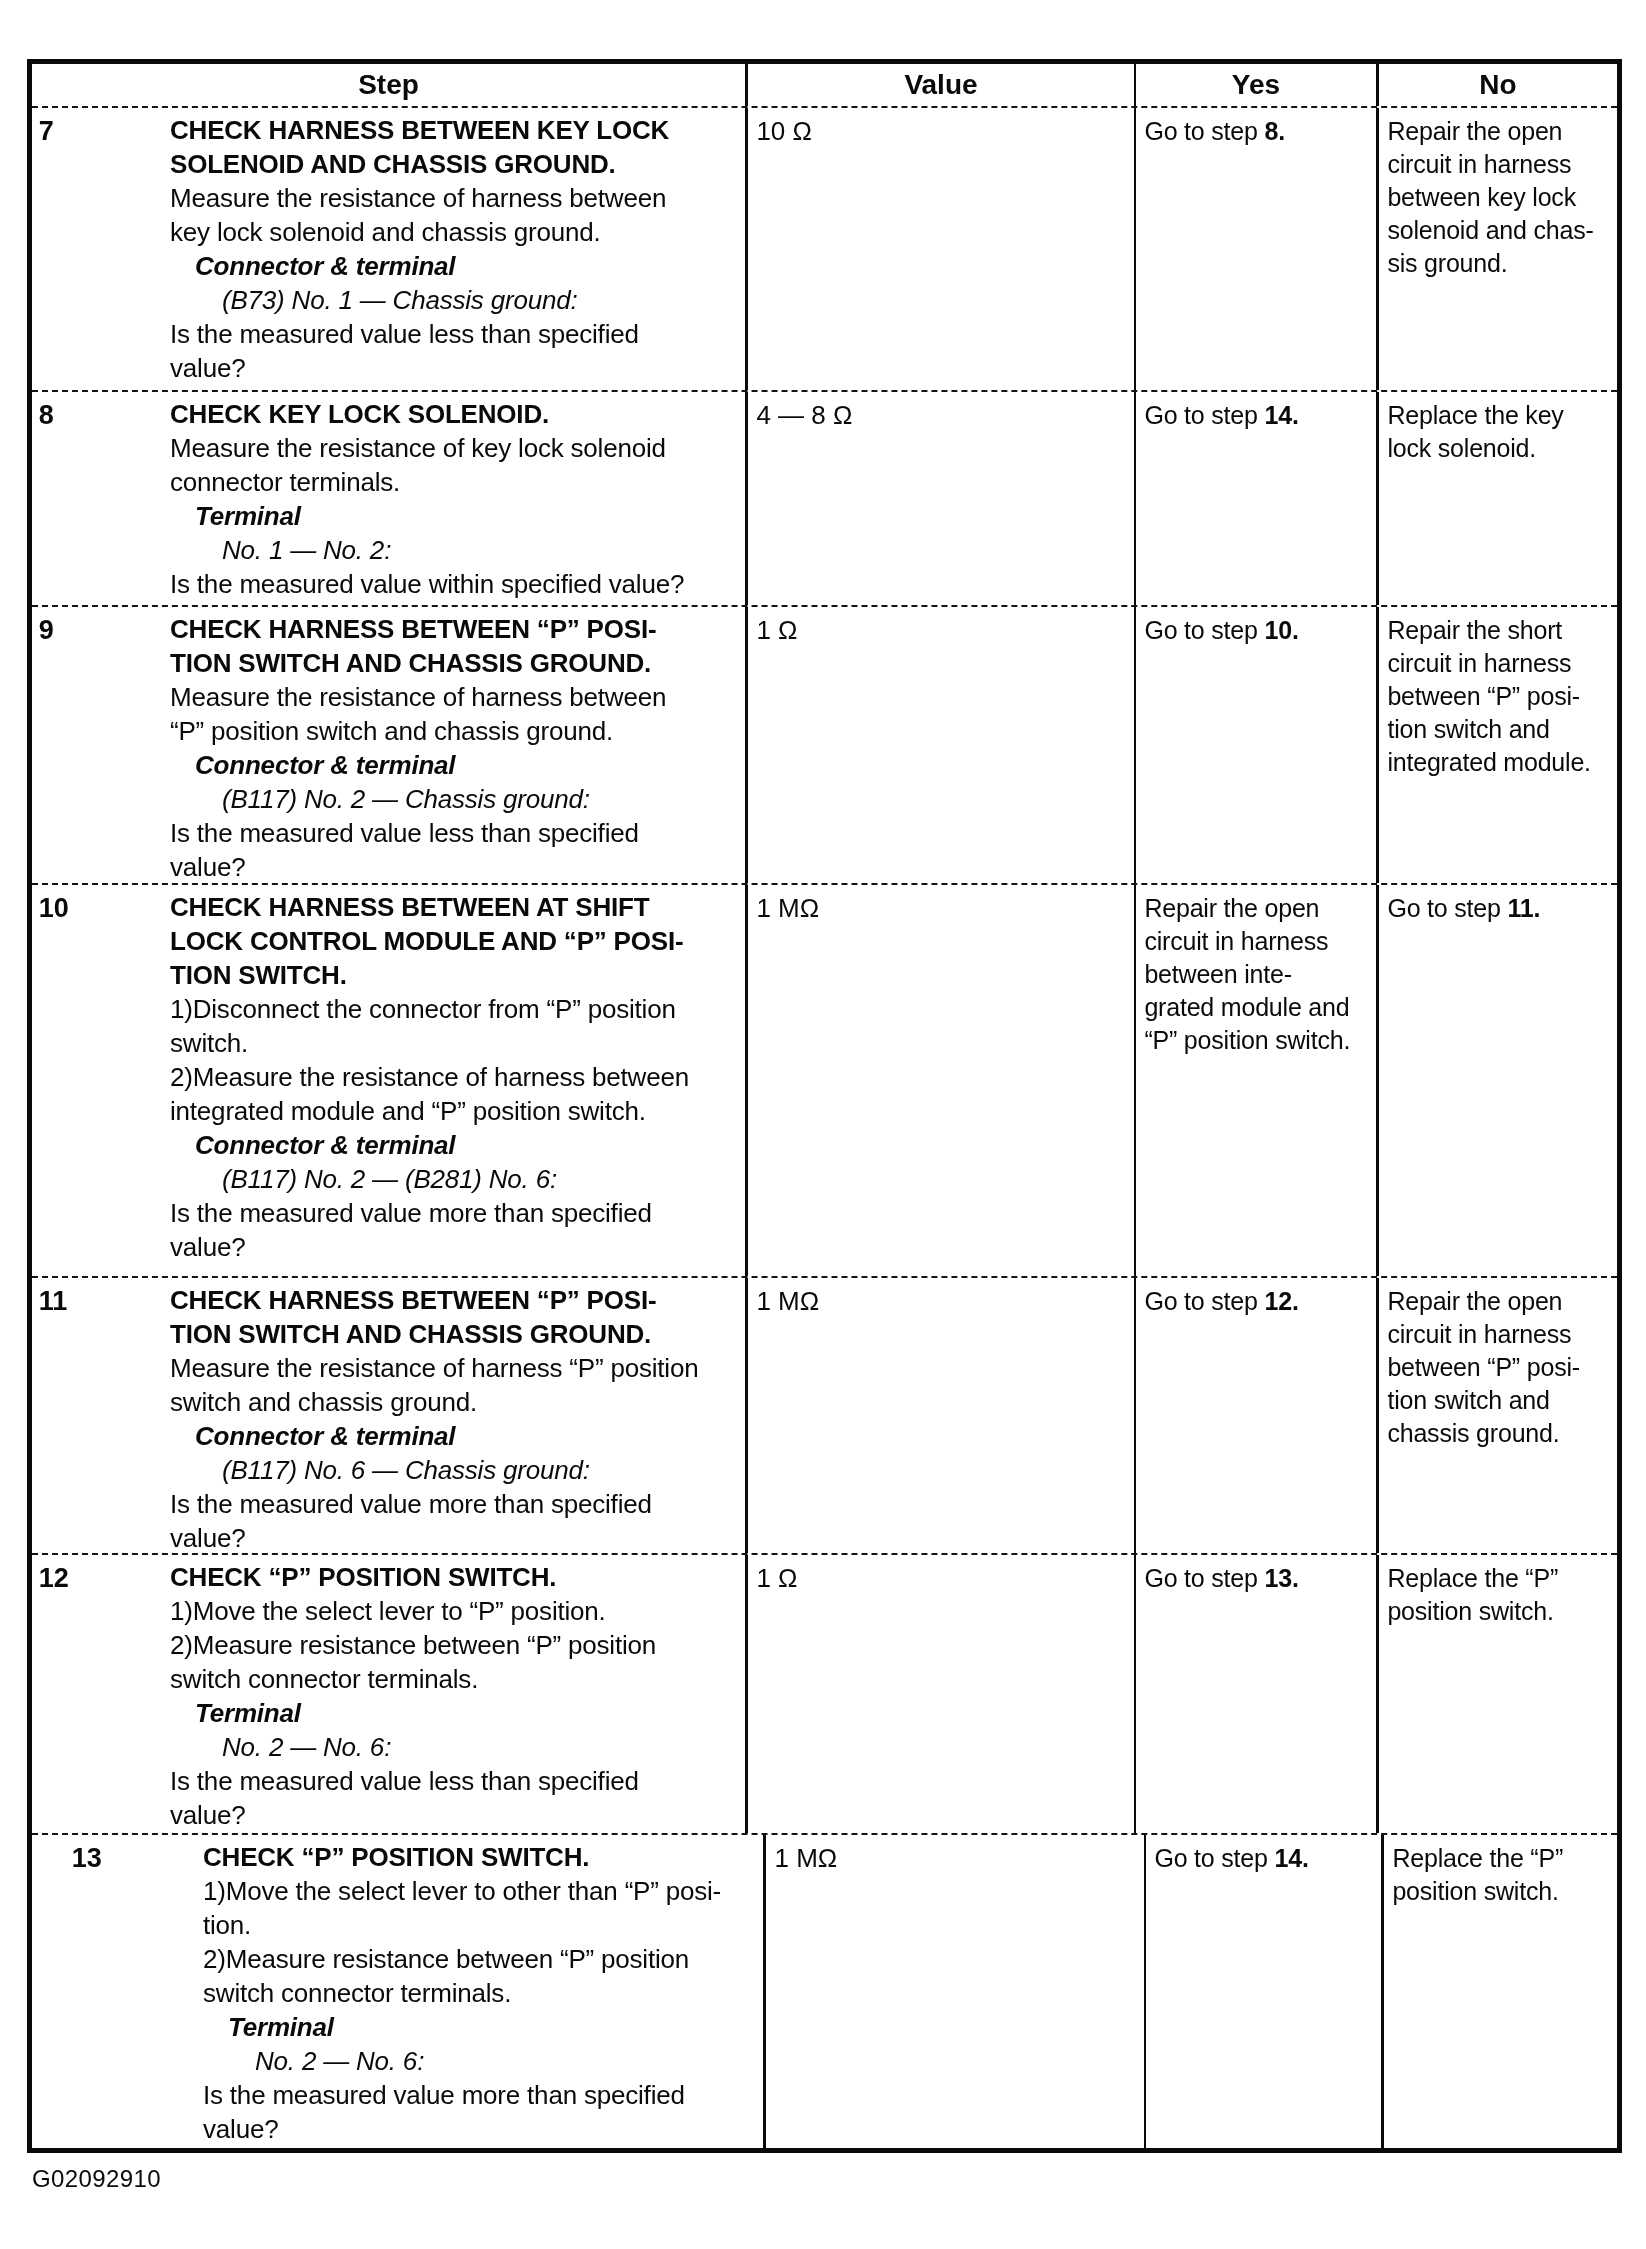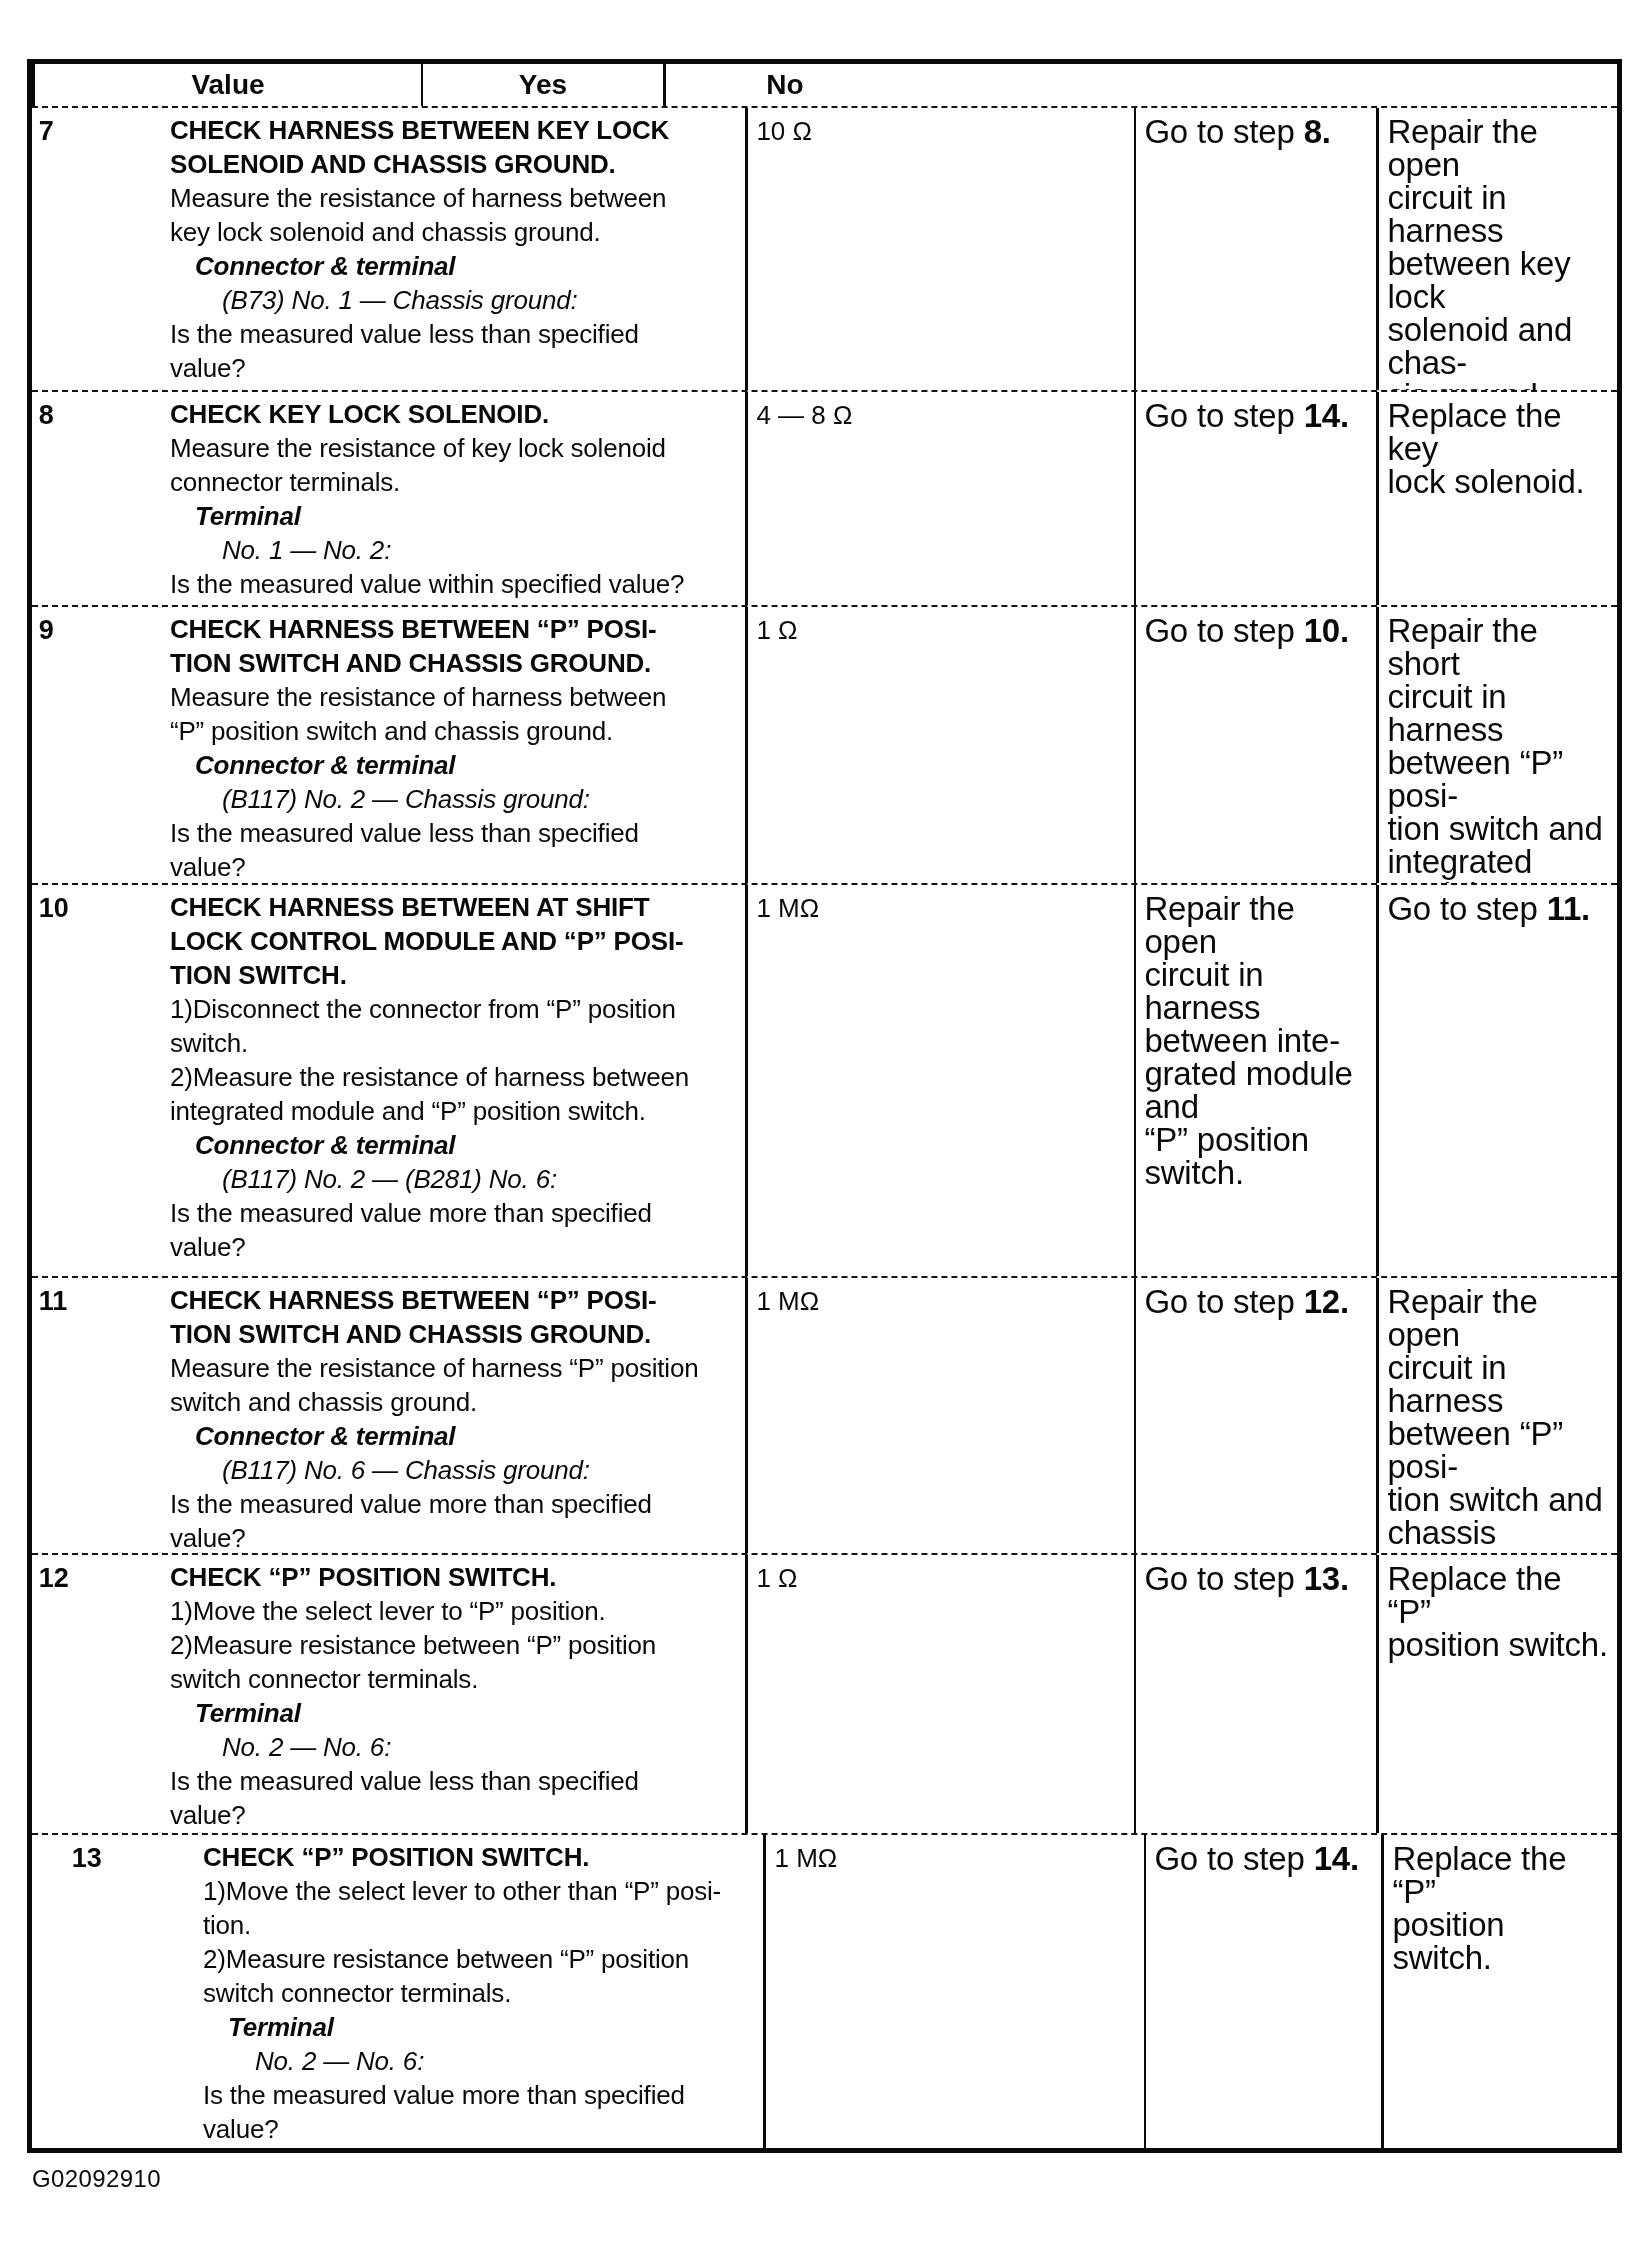--- a/index.html
+++ b/index.html
@@ -52,37 +52,38 @@
   .step-body{white-space:pre-line;}
   .step-sub1{font-weight:bold;font-style:italic;margin-left:25px;}
   .step-sub2{font-weight:normal;font-style:italic;margin-left:52px;white-space:pre-line;}
   .step-question{white-space:pre-line;}
   .c-value .val-text{
     display:block;margin:6.7px 0 0 8.4px;
     font-size:26px;line-height:33px;
   }
   .c-yes .cell-text,.c-no .cell-text{
     display:block;margin:6.7px 6.7px 0 8.4px;
-    font-size:33px;line-height:33px;
+    font-size:25px;line-height:33px;
     white-space:pre-line;
     letter-spacing:-0.2px;
   }
   .seg-bold{font-weight:bold;}
   .footer-code{
     position:absolute;left:32px;top:2165px;
     font-size:24px;letter-spacing:0.4px;
   }
 </style>
 </head>
 <body>
 
 <div class="page">
 
   <div class="diag-table">
     <div class="trow header">
+      <div class="cell c-step">Step</div>
       <div class="cell c-value">Value</div>
       <div class="cell c-yes">Yes</div>
       <div class="cell c-no">No</div>
     </div>
     <div id="table-body">
         <div class="trow body-row" style="height: 284px;">
     <div class="cell c-step">
       <span class="step-num">7</span>
       <div class="step-content">
         <div class="step-title">CHECK HARNESS BETWEEN KEY LOCK

